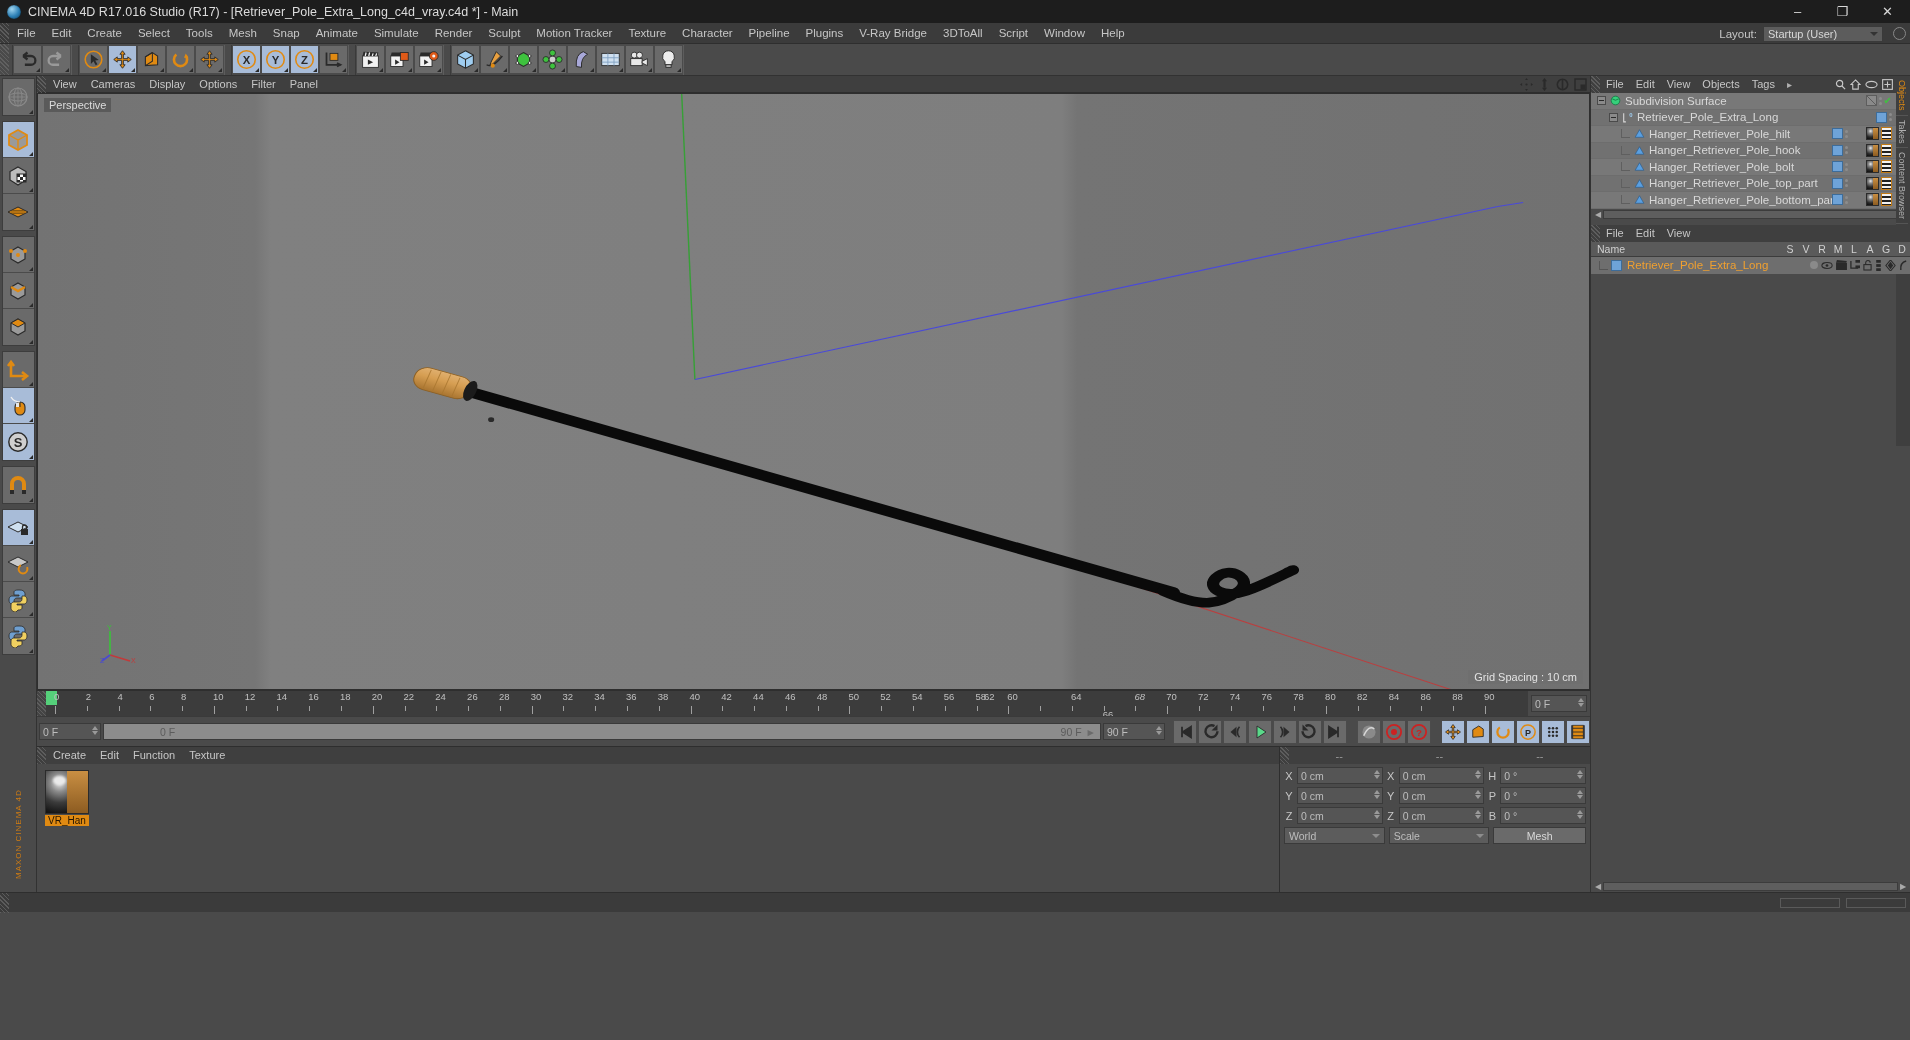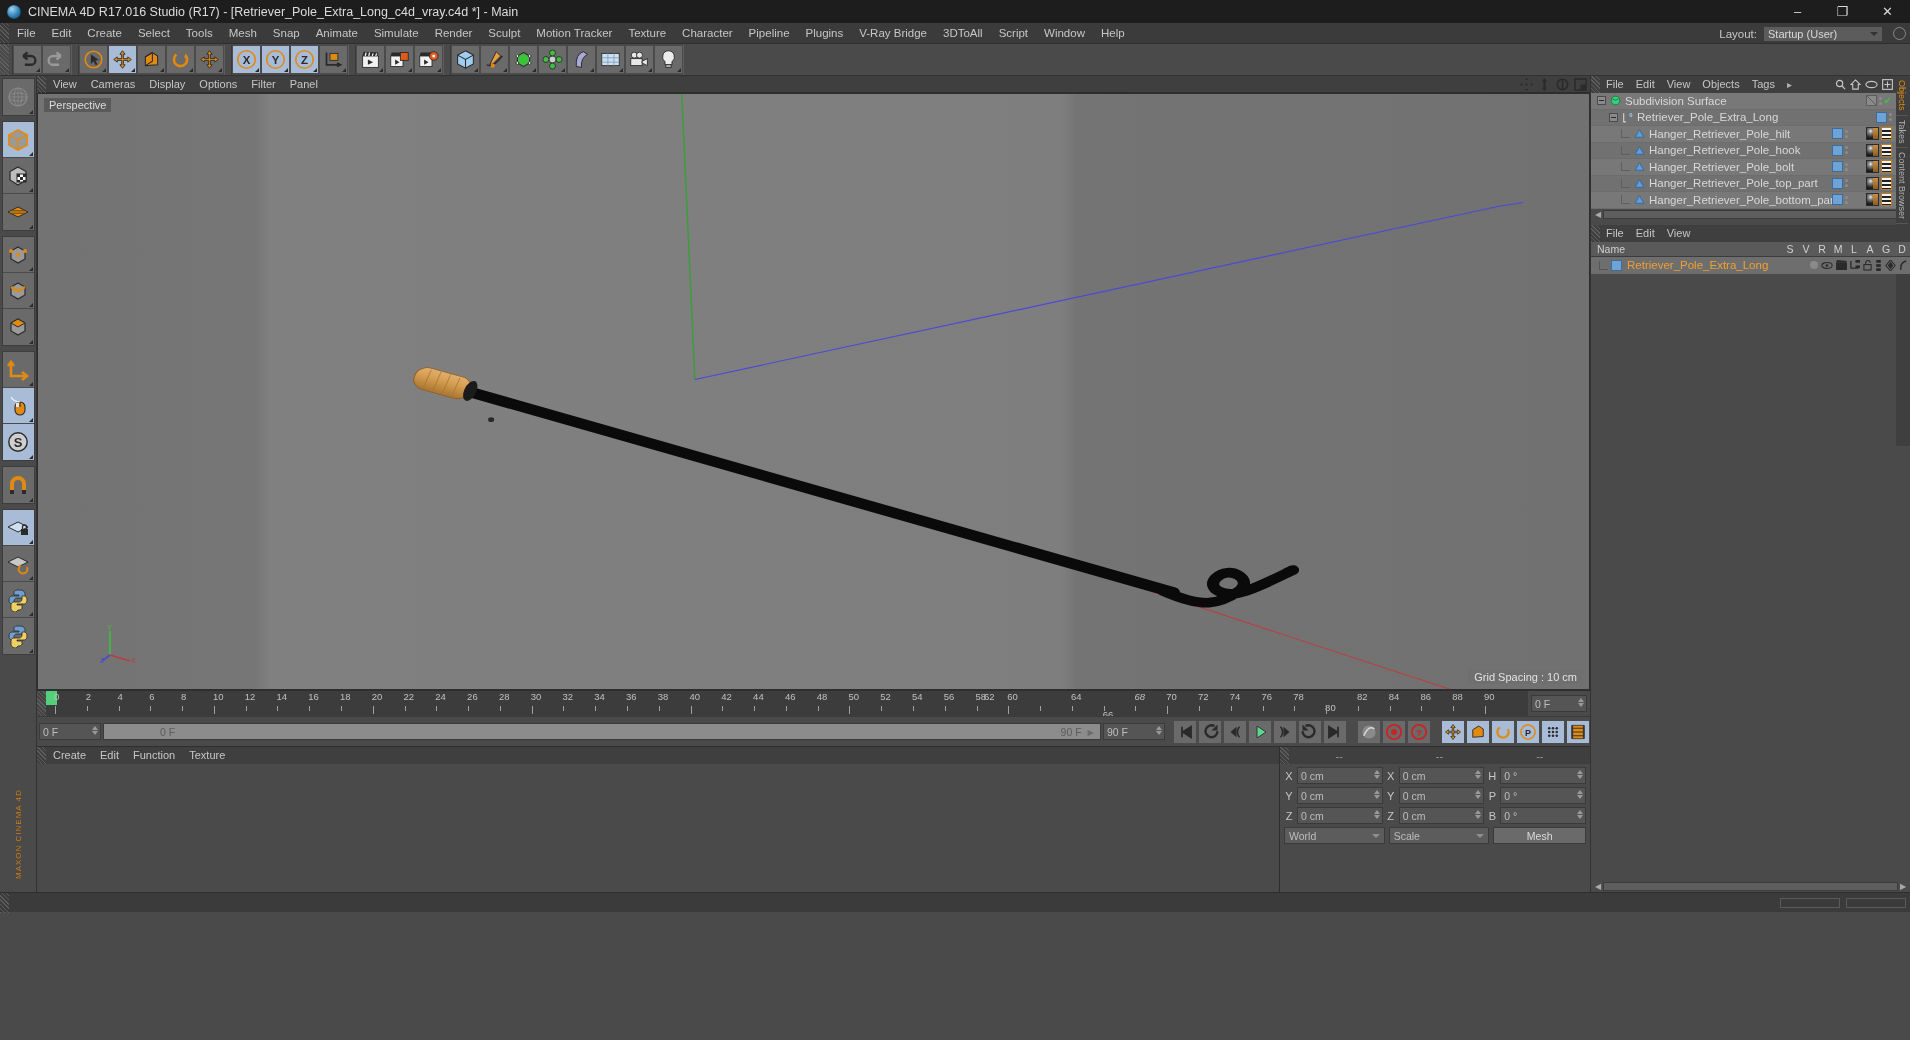--- a/index.html
+++ b/index.html
@@ -708,21 +708,21 @@
             <div style="position: absolute; left: 1120.22px; top: 0px; font-size: 9.5px; color: rgb(192, 192, 192);">70</div>
             <div style="position: absolute; left: 1121.22px; top: 15px; width: 1px; height: 8px; background: rgb(160, 160, 160);"></div>
             <div style="position: absolute; left: 1152px; top: 0px; font-size: 9.5px; color: rgb(192, 192, 192);">72</div>
             <div style="position: absolute; left: 1153px; top: 15px; width: 1px; height: 5px; background: rgb(160, 160, 160);"></div>
             <div style="position: absolute; left: 1183.78px; top: 0px; font-size: 9.5px; color: rgb(192, 192, 192);">74</div>
             <div style="position: absolute; left: 1184.78px; top: 15px; width: 1px; height: 5px; background: rgb(160, 160, 160);"></div>
             <div style="position: absolute; left: 1215.56px; top: 0px; font-size: 9.5px; color: rgb(192, 192, 192);">76</div>
             <div style="position: absolute; left: 1216.56px; top: 15px; width: 1px; height: 5px; background: rgb(160, 160, 160);"></div>
             <div style="position: absolute; left: 1247.33px; top: 0px; font-size: 9.5px; color: rgb(192, 192, 192);">78</div>
             <div style="position: absolute; left: 1248.33px; top: 15px; width: 1px; height: 5px; background: rgb(160, 160, 160);"></div>
-            <div style="position: absolute; left: 1279.11px; top: 11px; font-size: 9.5px; color: rgb(192, 192, 192);">80</div>
+            <div style="position: absolute; left: 1279.11px; top: 0px; font-size: 9.5px; color: rgb(192, 192, 192);">80</div>
             <div style="position: absolute; left: 1280.11px; top: 15px; width: 1px; height: 8px; background: rgb(160, 160, 160);"></div>
             <div style="position: absolute; left: 1310.89px; top: 0px; font-size: 9.5px; color: rgb(192, 192, 192);">82</div>
             <div style="position: absolute; left: 1311.89px; top: 15px; width: 1px; height: 5px; background: rgb(160, 160, 160);"></div>
             <div style="position: absolute; left: 1342.67px; top: 0px; font-size: 9.5px; color: rgb(192, 192, 192);">84</div>
             <div style="position: absolute; left: 1343.67px; top: 15px; width: 1px; height: 5px; background: rgb(160, 160, 160);"></div>
             <div style="position: absolute; left: 1374.44px; top: 0px; font-size: 9.5px; color: rgb(192, 192, 192);">86</div>
             <div style="position: absolute; left: 1375.44px; top: 15px; width: 1px; height: 5px; background: rgb(160, 160, 160);"></div>
             <div style="position: absolute; left: 1406.22px; top: 0px; font-size: 9.5px; color: rgb(192, 192, 192);">88</div>
             <div style="position: absolute; left: 1407.22px; top: 15px; width: 1px; height: 5px; background: rgb(160, 160, 160);"></div>
             <div style="position: absolute; left: 1438px; top: 0px; font-size: 9.5px; color: rgb(192, 192, 192);">90</div>
@@ -871,20 +871,29 @@
       <div id="matmgr">
         <div id="matmenu">
           <div class="grip" style="height:17px"></div>
           <div id="matmenuitems" style="display:flex;">
               <div class="mi">Create</div>
               <div class="mi">Edit</div>
               <div class="mi">Function</div>
               <div class="mi">Texture</div>
             </div>
         </div>
+        <div id="matlist">
+            <div class="matitem">
+              <div class="matsphere">
+        <div class="woodhalf"></div>
+        <div class="hl"></div>
+              </div>
+      <div class="matname">VR_Han</div>
+            </div>
+          </div>
       </div>
 
       <div id="coordmgr">
         <div id="coordhdr">
           <div class="grip" style="height:17px;width:9px;flex:0 0 9px"></div>
           <span>--</span>
           <span>--</span>
           <span>--</span>
         </div>
         <div id="coordbody">

